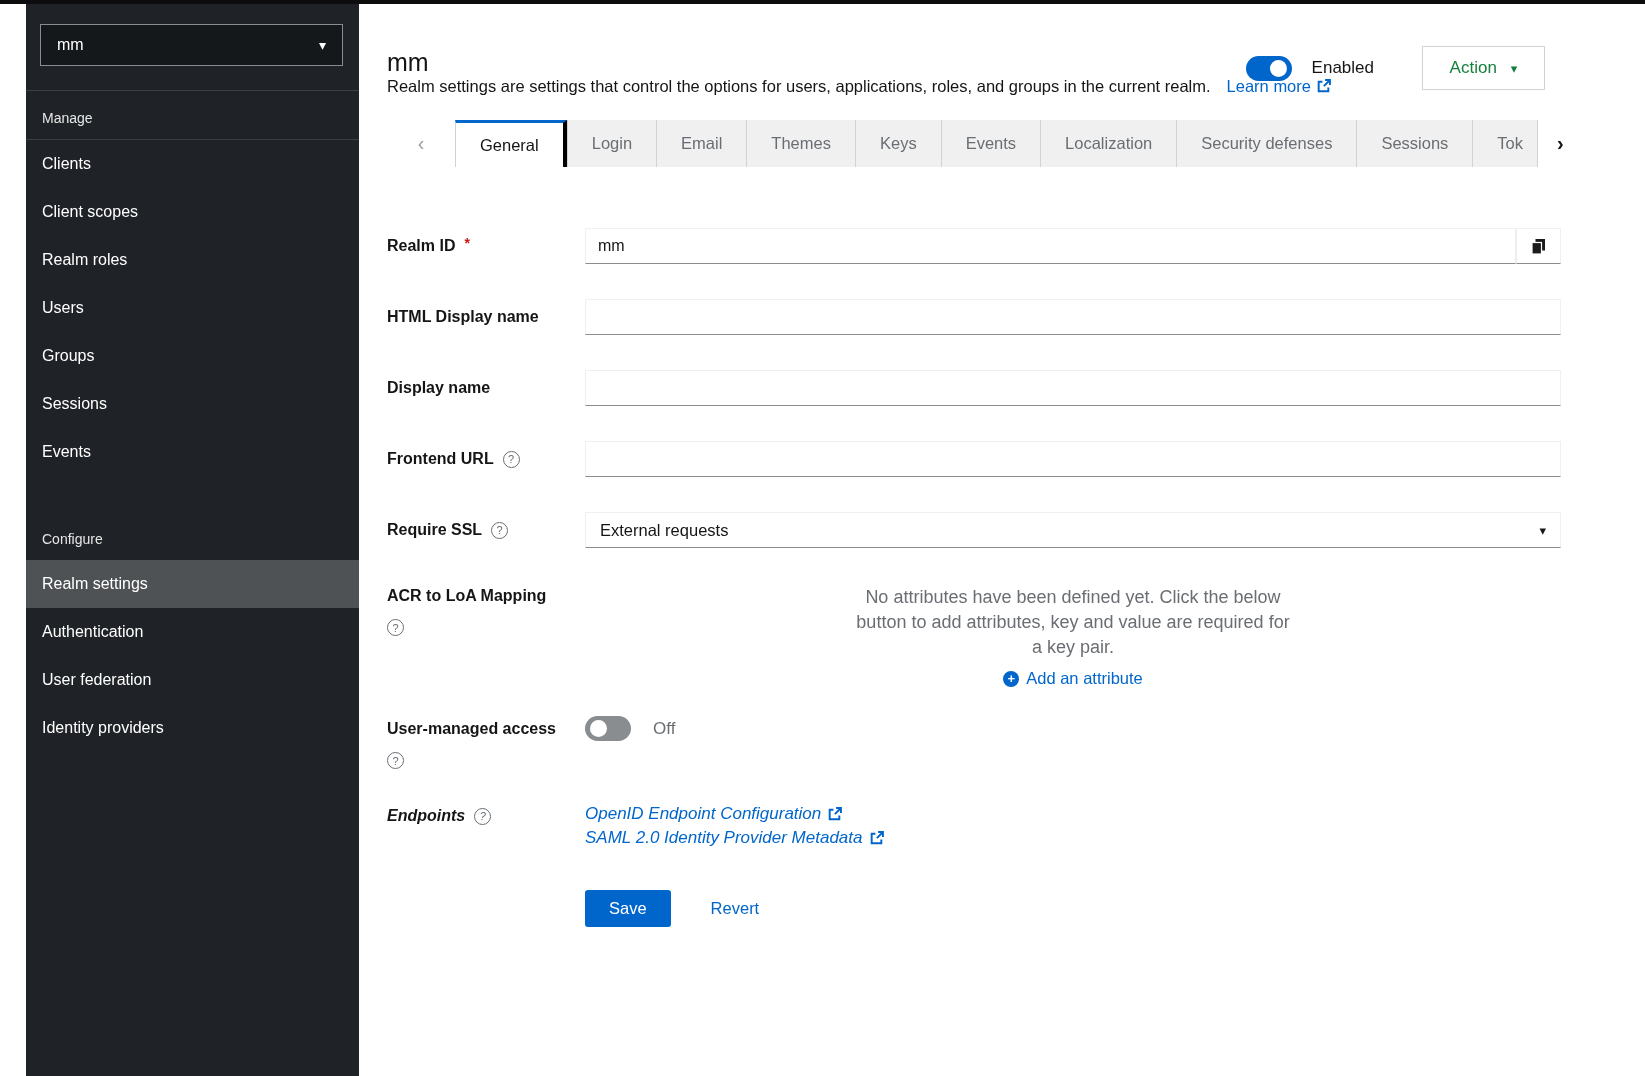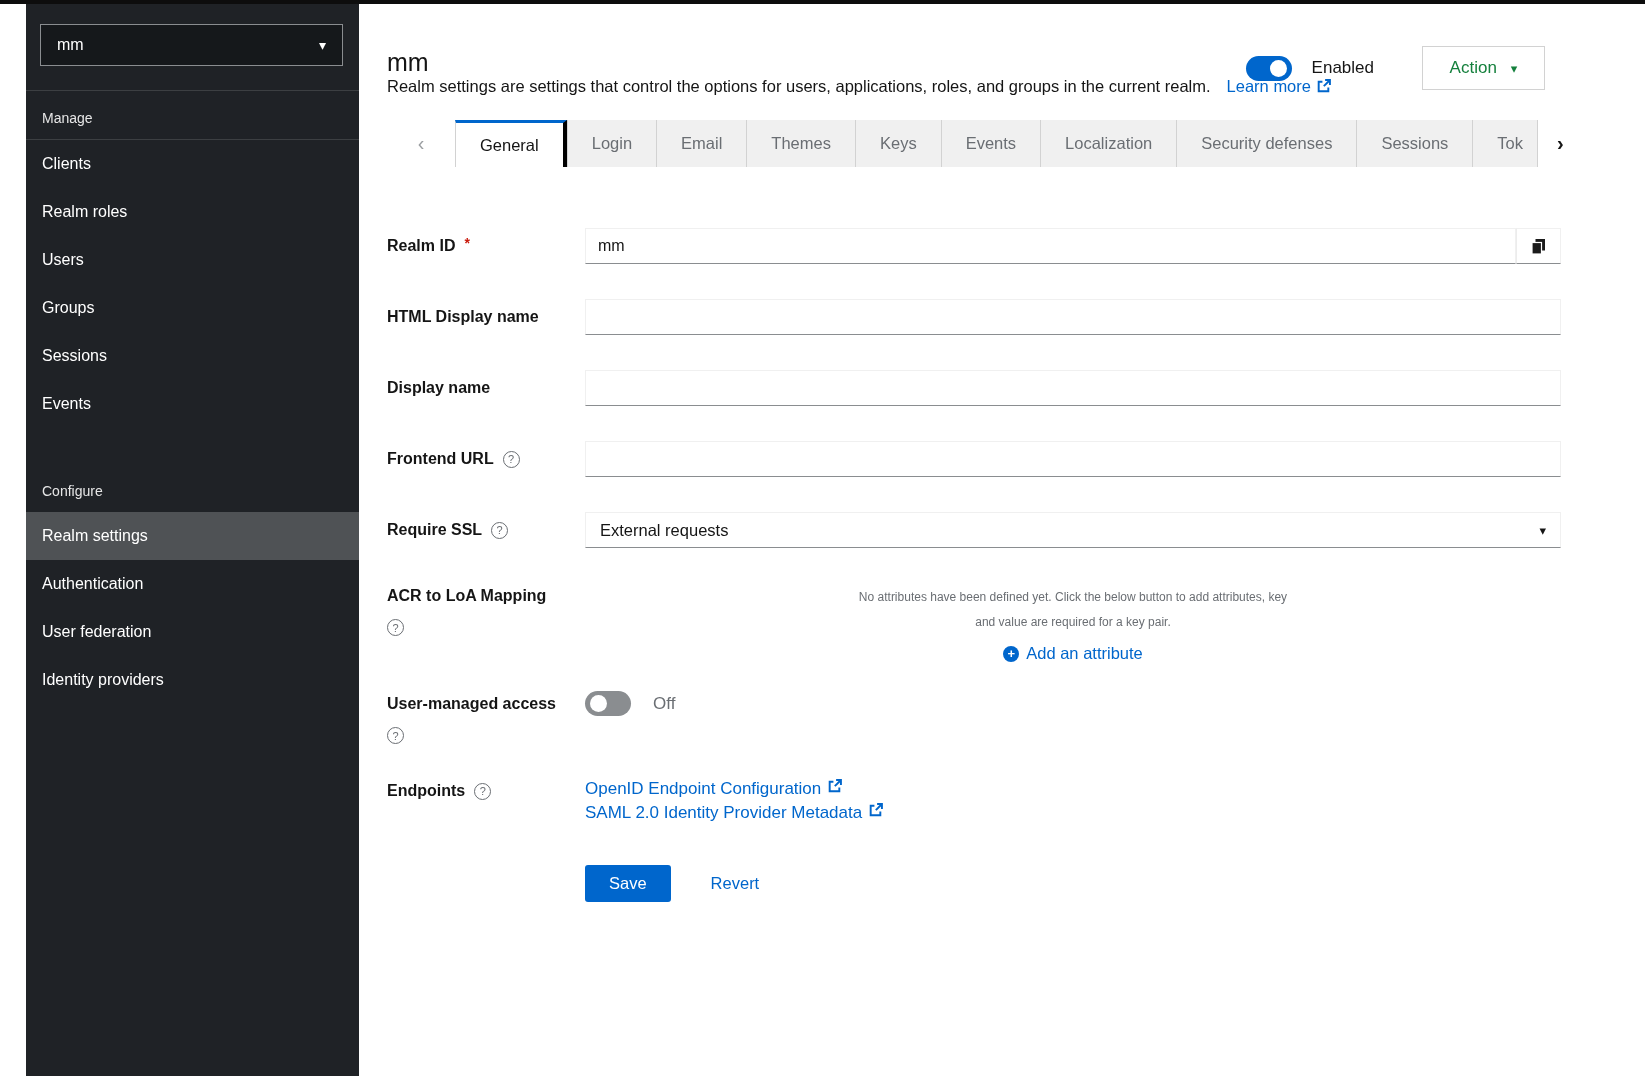--- a/index.html
+++ b/index.html
@@ -80,33 +80,33 @@
   .copy-btn { width:45px; height:36px; background:#fff; border:1px solid #f0f0f0;
     border-bottom:1px solid #8a8d90; border-left:1px solid #ececec; display:flex;
     align-items:center; justify-content:center; cursor:pointer; }
 
   .select-control { width:100%; height:36px; background:#fff; border:1px solid #f0f0f0;
     border-bottom:1px solid #8a8d90; padding:0 14px; font-size:16.5px; display:flex;
     align-items:center; justify-content:space-between; cursor:pointer; }
   .select-control .caret { font-size:13px; color:#151515; }
 
   .empty-state { text-align:center; padding-top:2px; }
-  .empty-state p { color:#6a6e73; font-size:12px; line-height:25px; max-width:440px;
+  .empty-state p { color:#6a6e73; font-size:18px; line-height:25px; max-width:440px;
     margin:0 auto; }
   .add-attr { display:inline-flex; align-items:center; gap:7px; margin-top:9px;
     font-size:16.5px; }
   .plus-icon { width:16px; height:16px; border-radius:50%; background:#0066cc; color:#fff;
     font-size:13px; font-weight:700; display:inline-flex; align-items:center;
     justify-content:center; line-height:1; }
 
   .uma-control { display:flex; align-items:center; }
   .off-label { color:#6a6e73; font-size:17px; margin-left:22px; }
 
   .endpoint-links { display:flex; flex-direction:column; gap:4px; }
-  .endpoint-link { display:inline-flex; gap:6px; font-size:17px;
+  .endpoint-link { display:inline-flex; align-items:center; gap:6px; font-size:17px;
     width:max-content; }
 
   .actions-row { display:grid; grid-template-columns:198px 1fr; margin-top:42px; }
   .actions { display:flex; align-items:center; }
   .save-btn { background:#0066cc; color:#fff; border:none; border-radius:3px; height:37px;
     padding:0 24px; font-size:16.5px; font-family:"Liberation Sans", sans-serif;
     cursor:pointer; }
   .revert-link { margin-left:40px; font-size:16.5px; }
 </style>
 </head>
@@ -120,20 +120,21 @@
     <div class="realm-selector">
       <span>mm</span>
       <span class="caret">▾</span>
     </div>
     <div class="side-divider"></div>
 
     <div class="nav-section-title">Manage</div>
     <div class="side-divider"></div>
     <ul class="nav-list">
       <li class="nav-item">Clients</li>
+      <li class="nav-item">Client scopes</li>
       <li class="nav-item">Realm roles</li>
       <li class="nav-item">Users</li>
       <li class="nav-item">Groups</li>
       <li class="nav-item">Sessions</li>
       <li class="nav-item">Events</li>
     </ul>
 
     <div class="nav-section-title section-gap">Configure</div>
     <ul class="nav-list">
       <li class="nav-item selected">Realm settings</li>
@@ -264,21 +265,21 @@
           <span class="help-icon">?</span>
         </div>
         <div class="uma-control">
           <div class="switch off">
             <div class="knob"></div>
           </div>
           <span class="off-label">Off</span>
         </div>
       </div>
 
-      <div class="form-row top-align" style="margin-bottom:0;">
+      <div class="form-row top-align" style="margin-bottom:0;font-style:italic;">
         <div class="field-label" style="padding-top:3px;">
           <span>Endpoints</span>
           <span class="help-icon">?</span>
         </div>
         <div class="endpoint-links">
           <a class="link endpoint-link">
             <span>OpenID Endpoint Configuration</span>
             <svg width="15" height="15" viewBox="0 0 14 14">
                 <path d="M6 2.5H2.5v9h9V8" stroke="#0066cc" stroke-width="1.8" fill="none"></path>
                 <path d="M8.5 1h4.5v4.5" stroke="#0066cc" stroke-width="1.8" fill="none"></path>

